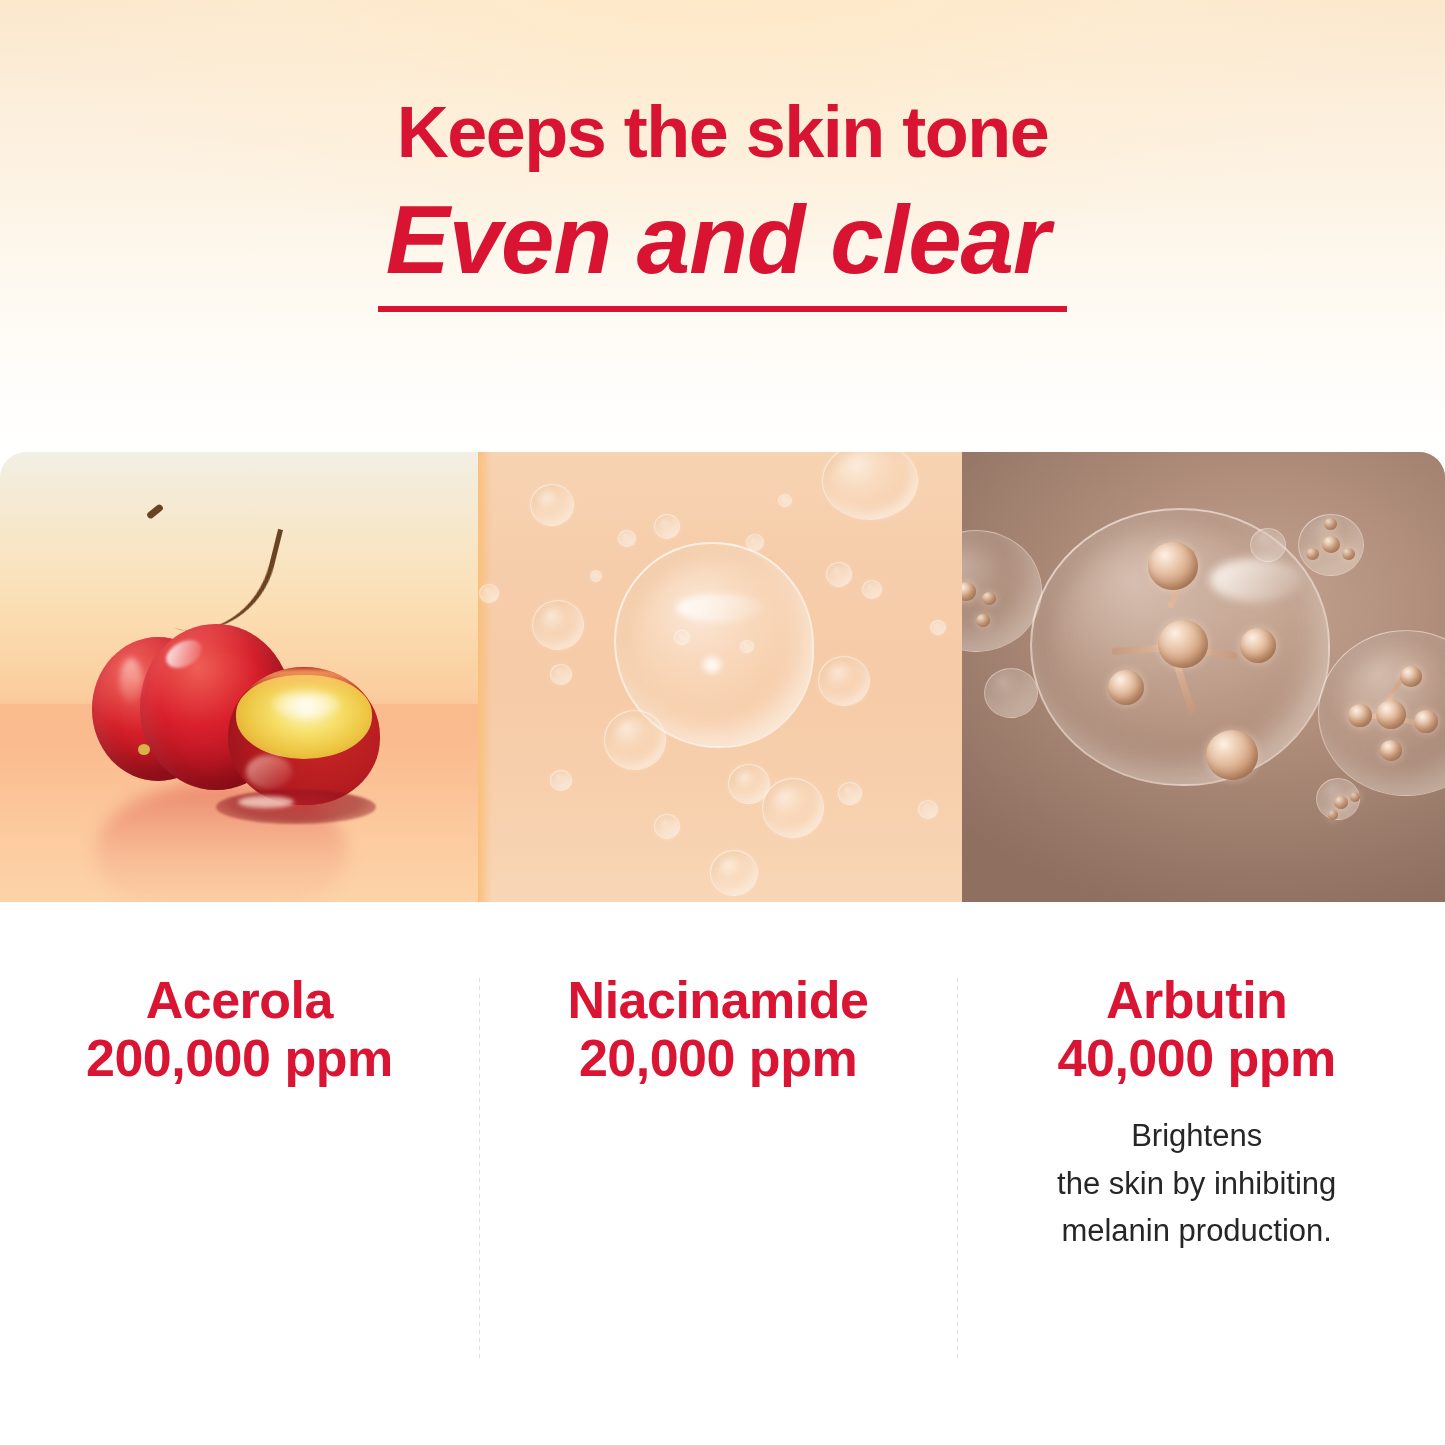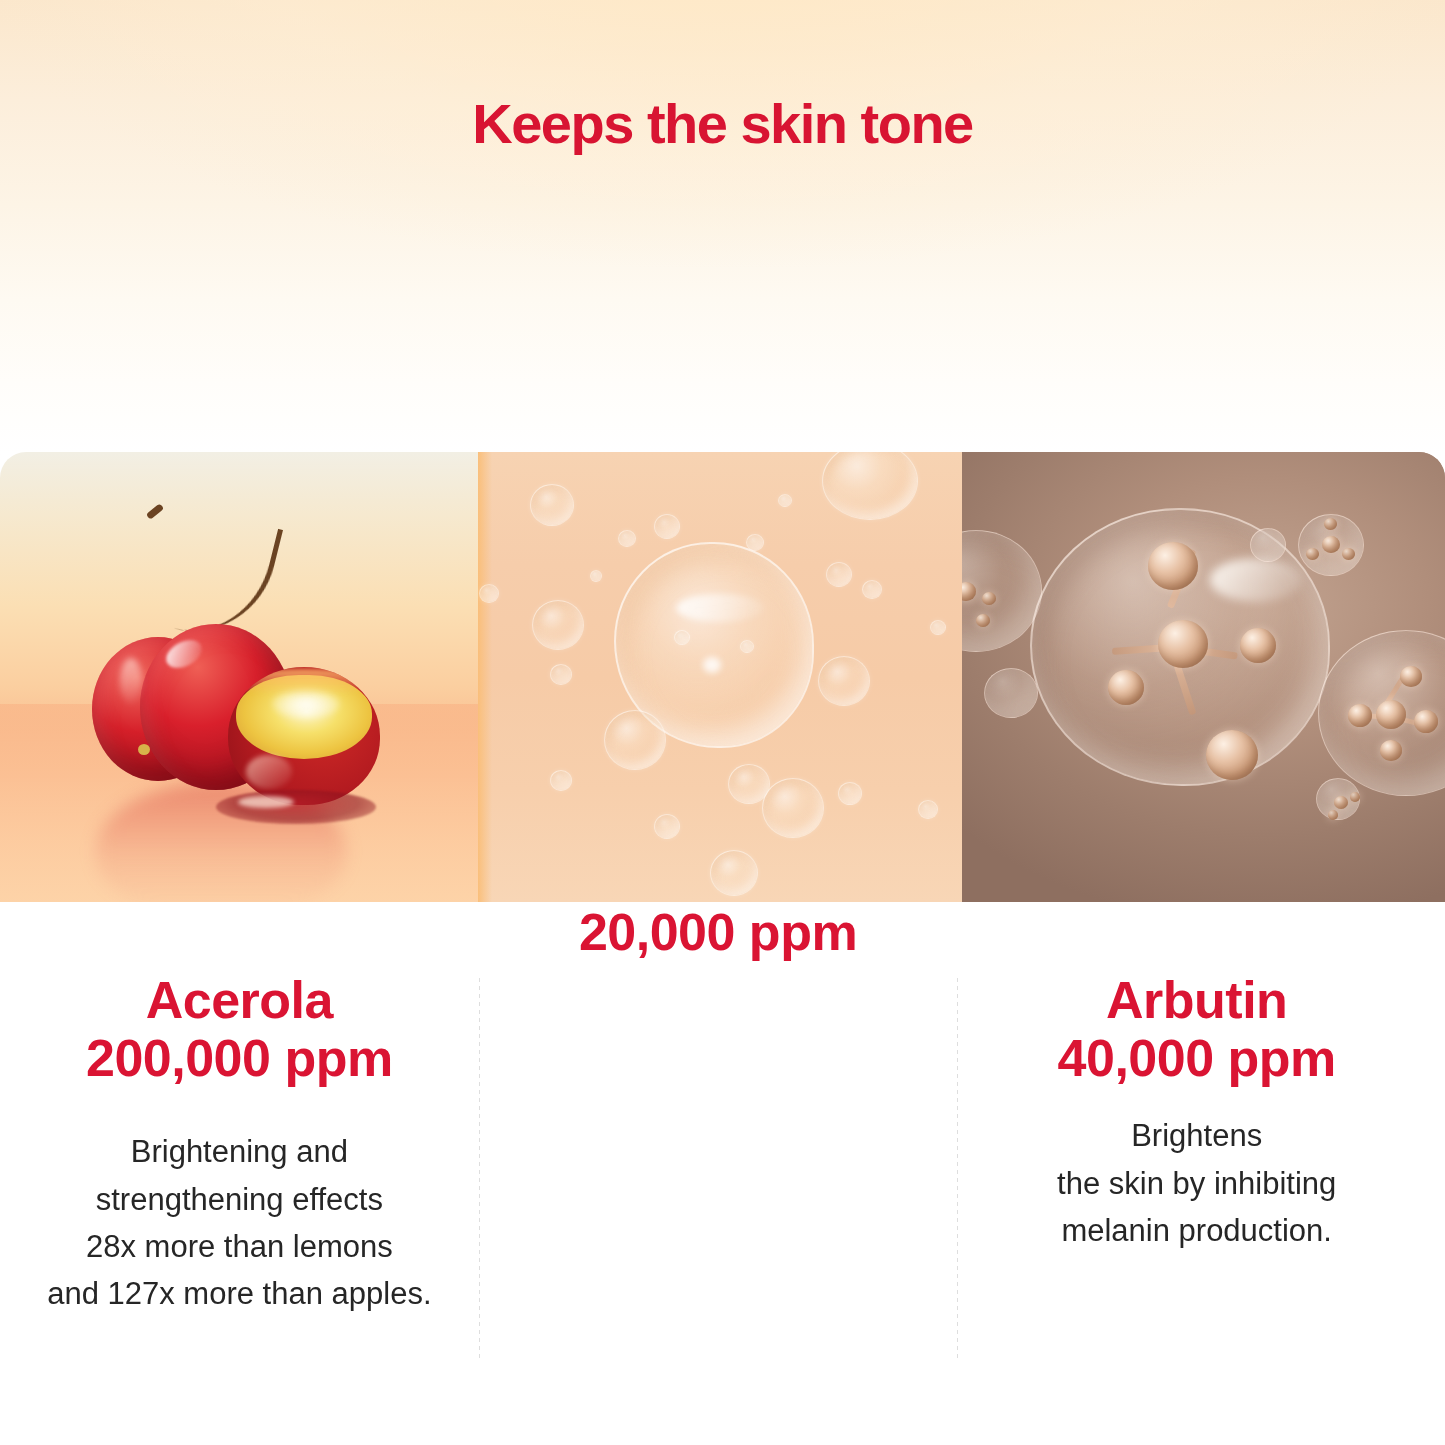--- a/index.html
+++ b/index.html
@@ -39,21 +39,21 @@
 
   .headline-block {
     position:absolute;
     left:0; top:96px;
     width:1445px;
     text-align:center;
   }
   .headline-line1 {
     font-family:"Liberation Sans", sans-serif;
     font-weight:700;
-    font-size:56px;
+    font-size:72px;
     line-height:1.0;
     letter-spacing:-1.5px;
     color:#D81432;
     white-space:nowrap;
   }
   .headline-line2-wrap {
     position:relative;
     display:inline-block;
     margin-top:24px;
   }
@@ -354,20 +354,24 @@
   .col-arbutin .ing-desc     { margin-top:24px; }
 </style>
 </head>
 <body>
 
 <div class="canvas">
 
   <div class="hero">
     <div class="headline-block">
       <div class="headline-line1">Keeps the skin tone</div>
+      <div class="headline-line2-wrap">
+        <div class="headline-line2">Even and clear</div>
+        <div class="headline-underline"></div>
+      </div>
     </div>
   </div>
 
   <div class="image-strip">
 
     <div class="panel panel-acerola">
       <div class="acerola-floor"></div>
       <div class="cherry-reflection"></div>
       <div class="stem"></div>
       <div class="stem-tip"></div>
@@ -459,27 +463,24 @@
       <div class="atom" style="left:388px; top:340px; width:10px; height:10px;"></div>
       <div class="atom" style="left:366px; top:358px; width:10px; height:10px;"></div>
     </div>
   </div>
 
   <div class="ingredients">
 
     <div class="col col-acerola">
       <div class="ing-name">Acerola</div>
       <div class="ing-amount">200,000 ppm</div>
-      <div class="ing-desc">Brightening and
-strengthening effects
-28x more than lemons
-and 127x more than apples.</div>
     </div>
 
     <div class="col col-niacinamide">
+      <div class="ing-name">Niacinamide</div>
       <div class="ing-amount">20,000 ppm</div>
     </div>
 
     <div class="col col-arbutin">
       <div class="ing-name">Arbutin</div>
       <div class="ing-amount">40,000 ppm</div>
       <div class="ing-desc">Brightens
 the skin by inhibiting
 melanin production.</div>
     </div>

